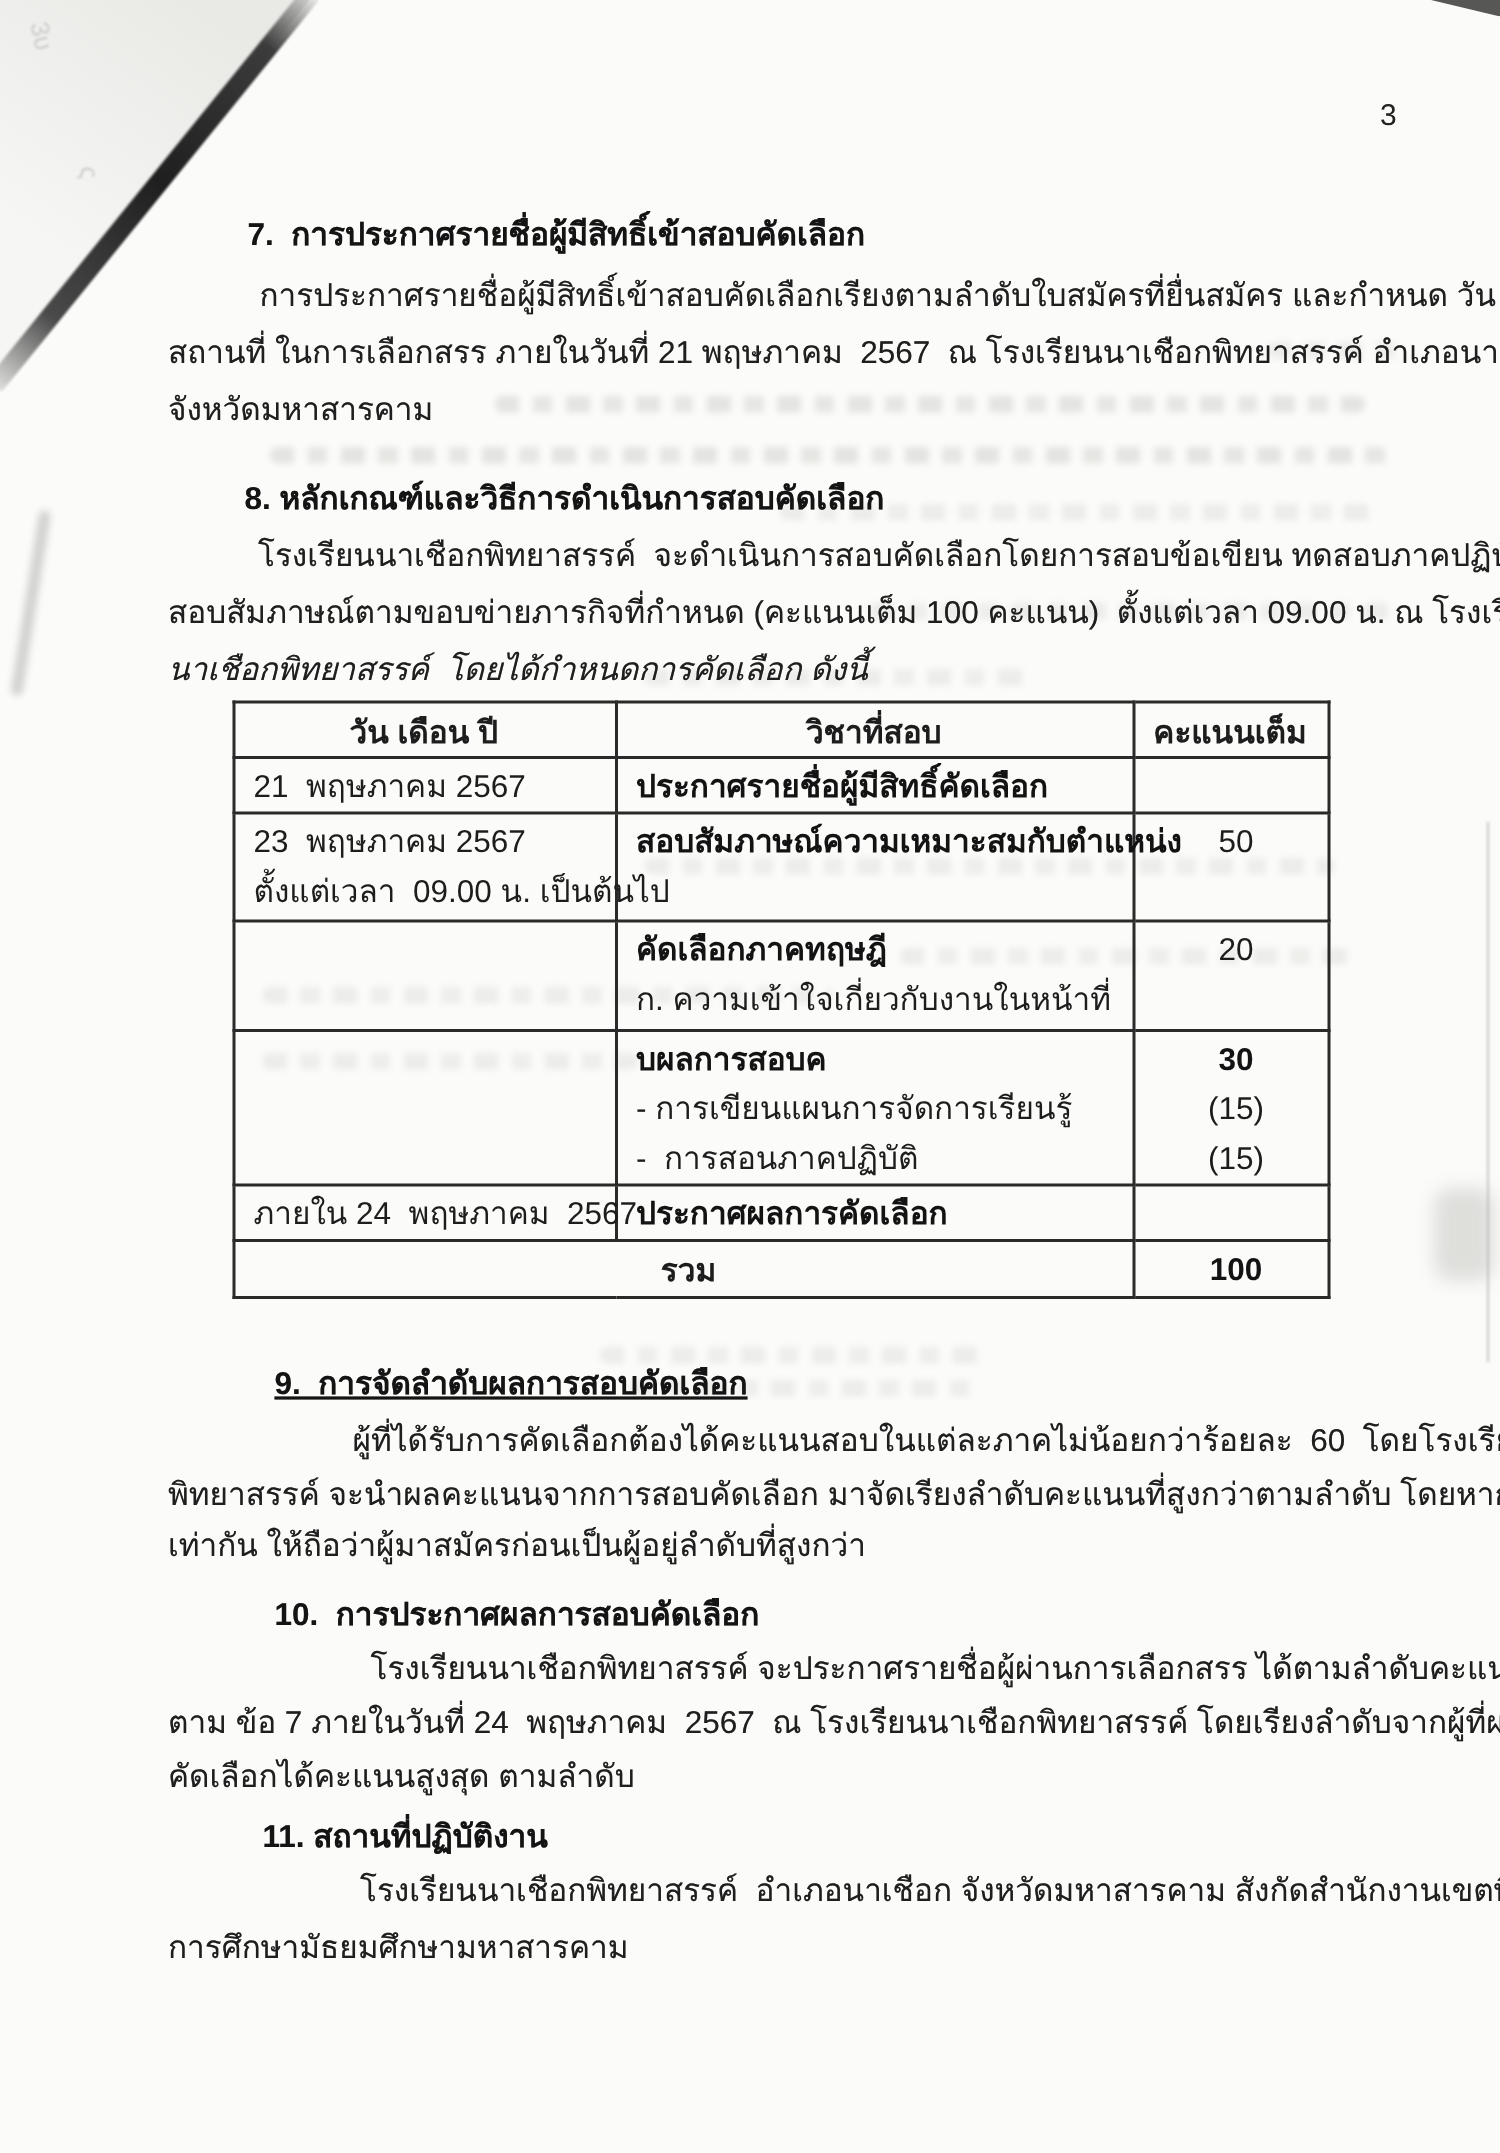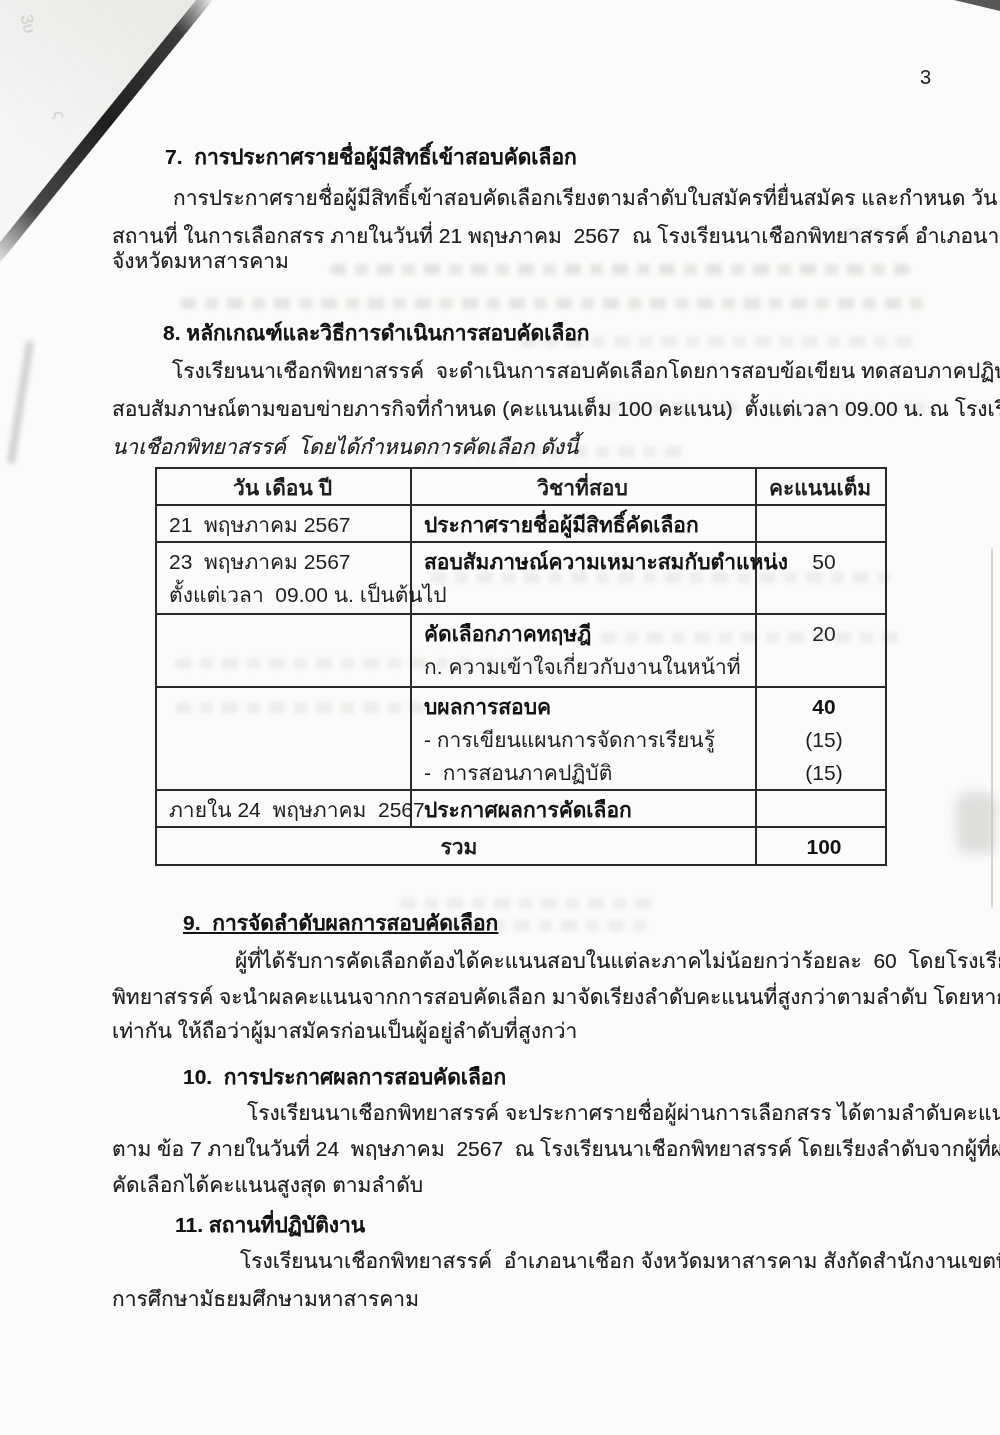--- a/index.html
+++ b/index.html
@@ -77,21 +77,21 @@
   <div class="bleed light" style="left:400px;top:898px;width:260px;"></div>
   <div class="bleed light" style="left:420px;top:920px;width:230px;"></div>
   <div class="scan-line-r"></div>
   <div class="scan-smudge-r"></div>
 
   <div class="pagenum">3</div>
 
   <div class="ln hd" style="left:165px;top:142px;">7.  การประกาศรายชื่อผู้มีสิทธิ์เข้าสอบคัดเลือก</div>
   <div class="ln" style="left:173px;top:183px;">การประกาศรายชื่อผู้มีสิทธิ์เข้าสอบคัดเลือกเรียงตามลำดับใบสมัครที่ยื่นสมัคร และกำหนด วัน เวลา</div>
   <div class="ln" style="left:112px;top:221px;">สถานที่ ในการเลือกสรร ภายในวันที่ 21 พฤษภาคม  2567  ณ โรงเรียนนาเชือกพิทยาสรรค์ อำเภอนาเชือก</div>
-  <div class="ln" style="left:112px;top:246px;text-align:right;">จังหวัดมหาสารคาม</div>
+  <div class="ln" style="left:112px;top:259px;text-align:right;">จังหวัดมหาสารคาม</div>
 
   <div class="ln hd" style="left:163px;top:318px;">8. หลักเกณฑ์และวิธีการดำเนินการสอบคัดเลือก</div>
   <div class="ln" style="left:172px;top:356px;">โรงเรียนนาเชือกพิทยาสรรค์  จะดำเนินการสอบคัดเลือกโดยการสอบข้อเขียน ทดสอบภาคปฏิบัติและการ</div>
   <div class="ln" style="left:112px;top:394px;">สอบสัมภาษณ์ตามขอบข่ายภารกิจที่กำหนด (คะแนนเต็ม 100 คะแนน)  ตั้งแต่เวลา 09.00 น. ณ โรงเรียน</div>
   <div class="ln" style="left:112px;top:432px;font-style:italic;">นาเชือกพิทยาสรรค์  โดยได้กำหนดการคัดเลือก ดังนี้</div>
 
   <table class="sched">
     <colgroup>
         <col style="width:255px">
         <col style="width:345px">
@@ -137,21 +137,21 @@
           </td>
       </tr>
       <tr class="h102">
         <td></td>
         <td>
           <span class="cl b">บผลการสอบค</span>
           <span class="cl">- การเขียนแผนการจัดการเรียนรู้</span>
           <span class="cl">-  การสอนภาคปฏิบัติ</span>
         </td>
         <td class="score">
-          <span class="cl b">40</span>
+          <span class="cl b">30</span>
           <span class="cl">(15)</span>
           <span class="cl">(15)</span>
         </td>
       </tr>
       <tr class="h37">
         <td>
             <span class="cl">ภายใน 24  พฤษภาคม  2567</span>
           </td>
         <td>
             <span class="cl b">ประกาศผลการคัดเลือก</span>

